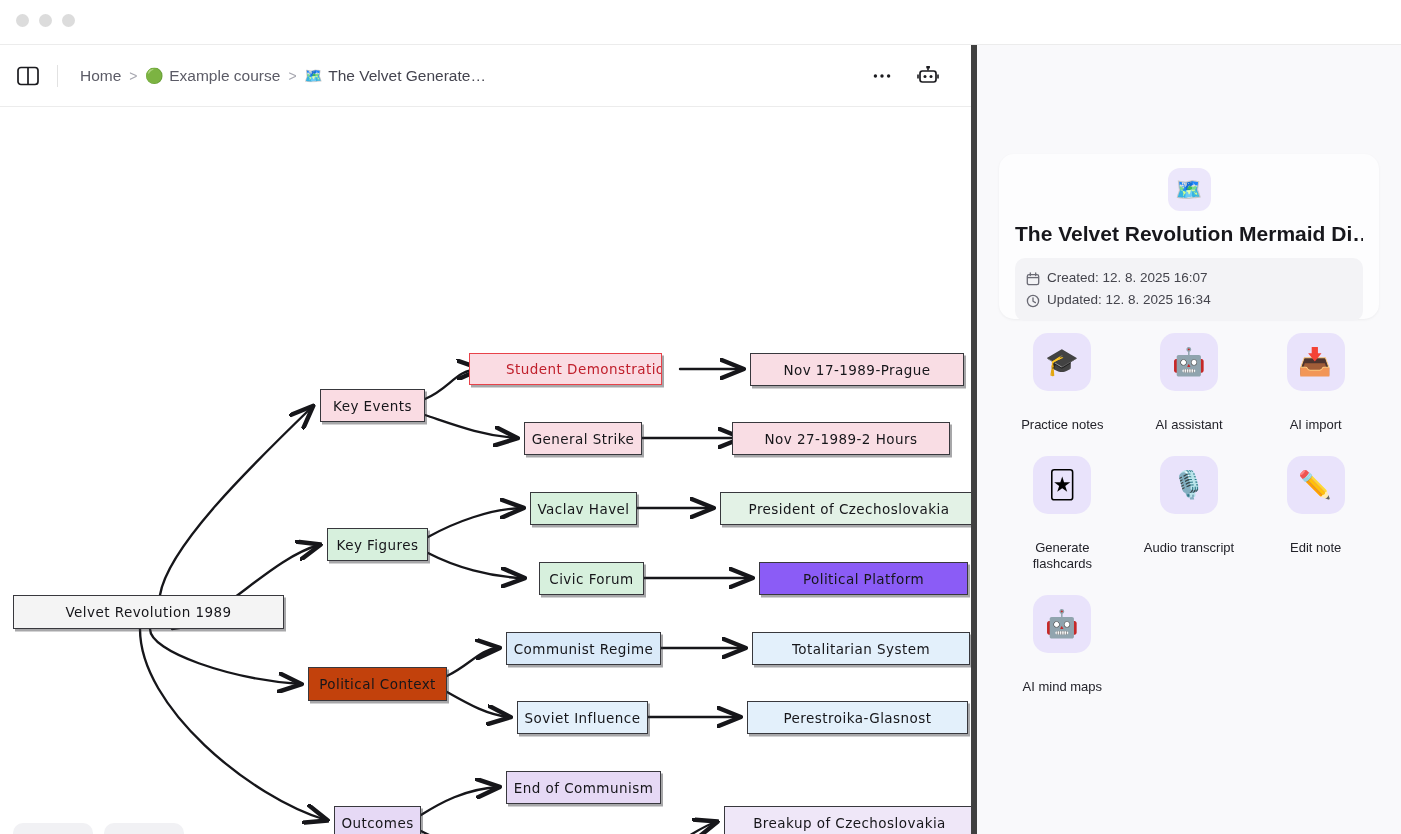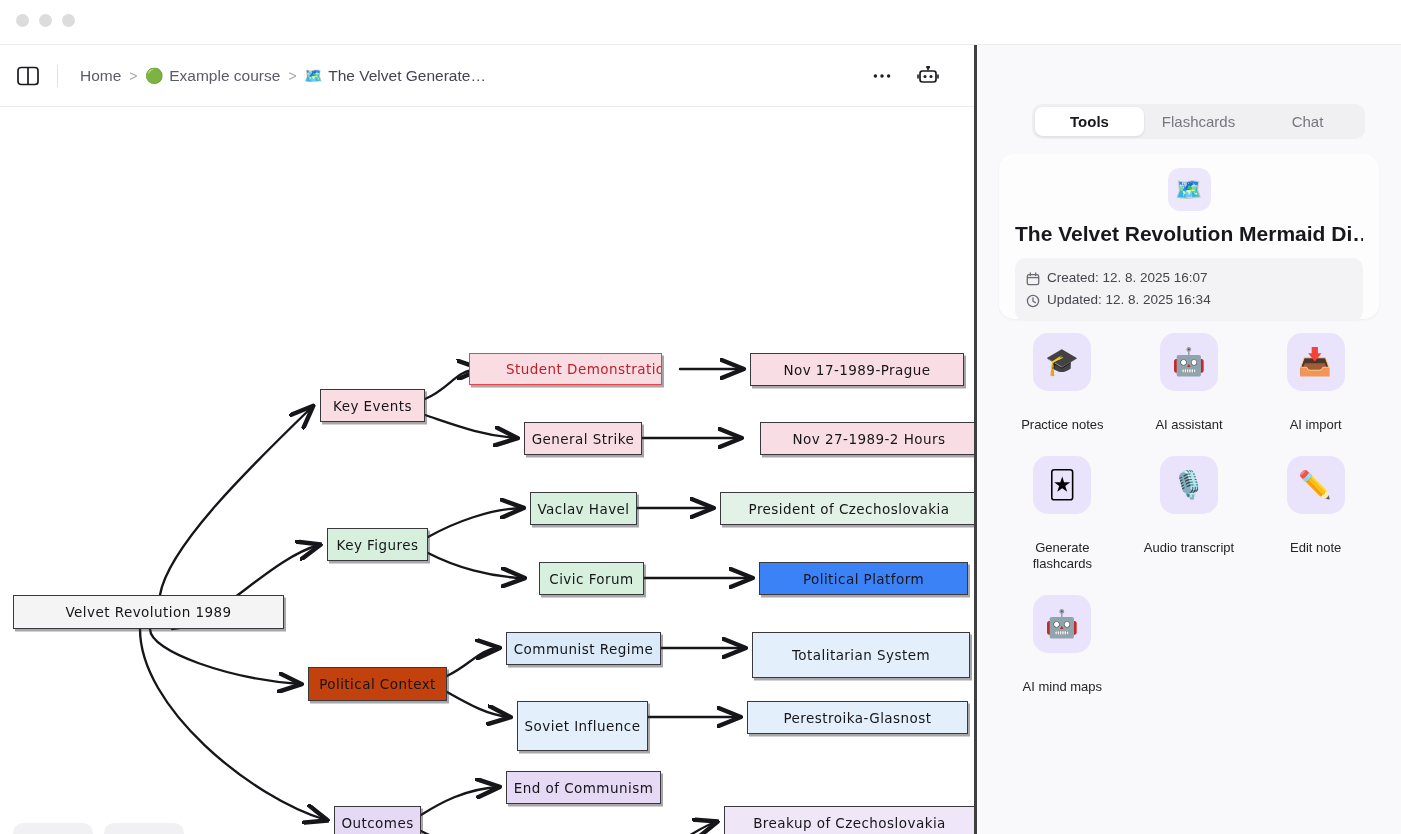--- a/index.html
+++ b/index.html
@@ -11,21 +11,21 @@
   #app{position:relative;width:1401px;height:834px;background:#fff;overflow:hidden;}
 
   
   .titlebar{position:absolute;left:0;top:0;width:1401px;height:45px;background:#fff;
             border-bottom:1px solid #ececec;}
   .tb-dots{position:absolute;left:16px;top:14px;display:flex;gap:10px;}
   .tb-dot{width:13px;height:13px;border-radius:50%;background:#dcdcdc;}
 
   
   .editor{position:absolute;left:0;top:45px;width:977px;height:789px;background:#fff;
-          border-right:3px solid #404040;overflow:hidden;}
+          border-right:6px solid #404040;overflow:hidden;}
   .rightpanel{position:absolute;left:977px;top:45px;width:424px;height:789px;background:#f9f9fb;}
 
   
   .ed-header{position:absolute;left:0;top:0;width:977px;height:62px;background:#fff;
              border-bottom:1px solid #ececec;display:flex;align-items:center;}
   .panel-toggle{margin-left:17px;width:22px;height:20px;flex:none;cursor:pointer;}
   .hdr-sep{width:1px;height:22px;background:#e2e2e2;margin-left:18px;}
   .breadcrumb{display:flex;align-items:center;margin-left:22px;font-size:15.5px;color:#5b5b66;
               white-space:nowrap;}
   .bc-link{color:#5b5b66;cursor:pointer;}
@@ -277,48 +277,48 @@
           </div>
           <div class="mm-node" style="left: 469px; top: 246px; width: 193px; height: 32px; background: rgb(250, 220, 227); border-color: rgb(232, 66, 74); color: rgb(192, 32, 44); padding-left: 36px;">
             <span>Student Demonstrations</span>
           </div>
           <div class="mm-node" style="left: 750px; top: 246px; width: 214px; height: 33px; background: rgb(249, 221, 228); border-color: rgb(56, 56, 61); color: rgb(22, 22, 26);">
             <span>Nov 17-1989-Prague</span>
           </div>
           <div class="mm-node" style="left: 524px; top: 315px; width: 118px; height: 33px; background: rgb(249, 221, 228); border-color: rgb(56, 56, 61); color: rgb(22, 22, 26);">
             <span>General Strike</span>
           </div>
-          <div class="mm-node" style="left: 760px; top: 315px; width: 218px; height: 33px; background: rgb(249, 221, 228); border-color: rgb(56, 56, 61); color: rgb(22, 22, 26);">
+          <div class="mm-node" style="left: 732px; top: 315px; width: 218px; height: 33px; background: rgb(249, 221, 228); border-color: rgb(56, 56, 61); color: rgb(22, 22, 26);">
             <span>Nov 27-1989-2 Hours</span>
           </div>
           <div class="mm-node" style="left: 327px; top: 421px; width: 101px; height: 33px; background: rgb(215, 240, 221); border-color: rgb(56, 56, 61); color: rgb(22, 22, 26);">
             <span>Key Figures</span>
           </div>
           <div class="mm-node" style="left: 530px; top: 385px; width: 107px; height: 33px; background: rgb(215, 240, 221); border-color: rgb(56, 56, 61); color: rgb(22, 22, 26);">
             <span>Vaclav Havel</span>
           </div>
           <div class="mm-node" style="left: 720px; top: 385px; width: 258px; height: 33px; background: rgb(227, 242, 230); border-color: rgb(56, 56, 61); color: rgb(22, 22, 26);">
             <span>President of Czechoslovakia</span>
           </div>
           <div class="mm-node" style="left: 531px; top: 455px; width: 105px; height: 33px; background: rgb(215, 240, 221); border-color: rgb(56, 56, 61); color: rgb(22, 22, 26); margin-left: 8px;">
             <span>Civic Forum</span>
           </div>
-          <div class="mm-node" style="left: 759px; top: 455px; width: 209px; height: 33px; background: #3b82f6; border-color: rgb(56, 56, 61); color: rgb(22, 22, 26);">
+          <div class="mm-node" style="left: 759px; top: 455px; width: 209px; height: 33px; background: #8b5cf6; border-color: rgb(56, 56, 61); color: rgb(22, 22, 26);">
             <span>Political Platform</span>
           </div>
           <div class="mm-node" style="left: 308px; top: 560px; width: 139px; height: 34px; background: #c2410c; border-color: rgb(56, 56, 61); color: rgb(22, 22, 26);">
             <span>Political Context</span>
           </div>
           <div class="mm-node" style="left: 506px; top: 525px; width: 155px; height: 33px; background: rgb(218, 234, 249); border-color: rgb(56, 56, 61); color: rgb(22, 22, 26);">
             <span>Communist Regime</span>
           </div>
-          <div class="mm-node" style="left: 752px; top: 525px; width: 218px; height: 46px; background: rgb(227, 240, 251); border-color: rgb(56, 56, 61); color: rgb(22, 22, 26);">
+          <div class="mm-node" style="left: 752px; top: 525px; width: 218px; height: 33px; background: rgb(227, 240, 251); border-color: rgb(56, 56, 61); color: rgb(22, 22, 26);">
             <span>Totalitarian System</span>
           </div>
-          <div class="mm-node" style="left: 517px; top: 594px; width: 131px; height: 50px; background: rgb(227, 240, 251); border-color: rgb(56, 56, 61); color: rgb(22, 22, 26); text-align: right;">
+          <div class="mm-node" style="left: 517px; top: 594px; width: 131px; height: 33px; background: rgb(227, 240, 251); border-color: rgb(56, 56, 61); color: rgb(22, 22, 26); text-align: right;">
             <span>Soviet Influence</span>
           </div>
           <div class="mm-node" style="left: 747px; top: 594px; width: 221px; height: 33px; background: rgb(227, 240, 251); border-color: rgb(56, 56, 61); color: rgb(22, 22, 26);">
             <span>Perestroika-Glasnost</span>
           </div>
           <div class="mm-node" style="left: 334px; top: 699px; width: 87px; height: 33px; background: rgb(230, 217, 245); border-color: rgb(56, 56, 61); color: rgb(22, 22, 26);">
             <span>Outcomes</span>
           </div>
           <div class="mm-node" style="left: 506px; top: 664px; width: 155px; height: 33px; background: rgb(230, 217, 245); border-color: rgb(56, 56, 61); color: rgb(22, 22, 26);">
             <span>End of Communism</span>
@@ -342,25 +342,20 @@
         <div class="zbtn">
           
         </div>
       </div>
     </div>
 
   </div>
 
   <div class="rightpanel">
 
-    <div class="tabbar">
-      <div class="tab active">Tools</div>
-      <div class="tab">Flashcards</div>
-      <div class="tab">Chat</div>
-    </div>
 
     <div class="doc-card">
       <div class="doc-emoji-wrap">🗺️</div>
       <div class="doc-title">The Velvet Revolution Mermaid Di…</div>
       <div class="doc-meta">
         <div class="meta-row">
           <span class="meta-ic">
             <svg width="14" height="14" viewBox="0 0 14 14">
               <rect x="1.3" y="2.6" width="11.4" height="10.1" rx="1.8" fill="none" stroke="#6a6a74" stroke-width="1.3"></rect>
               <line x1="1.3" y1="5.6" x2="12.7" y2="5.6" stroke="#6a6a74" stroke-width="1.3"></line>

